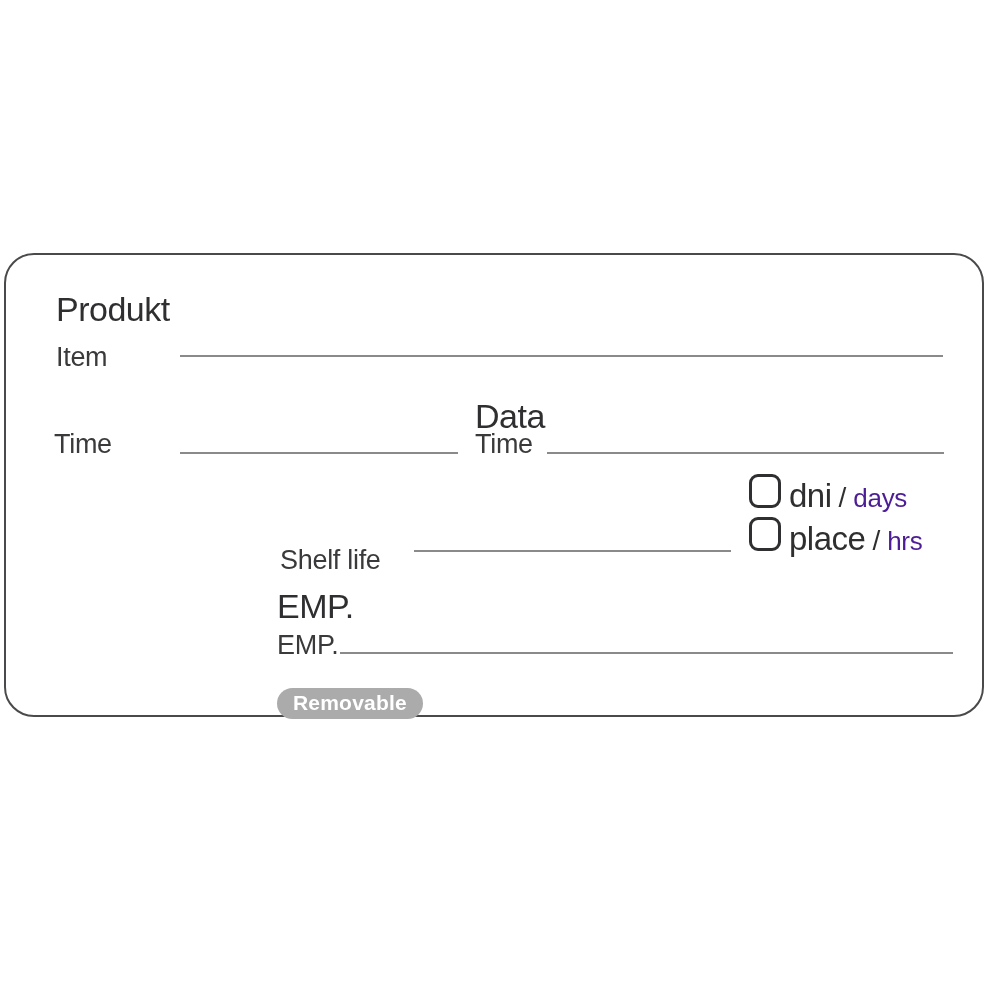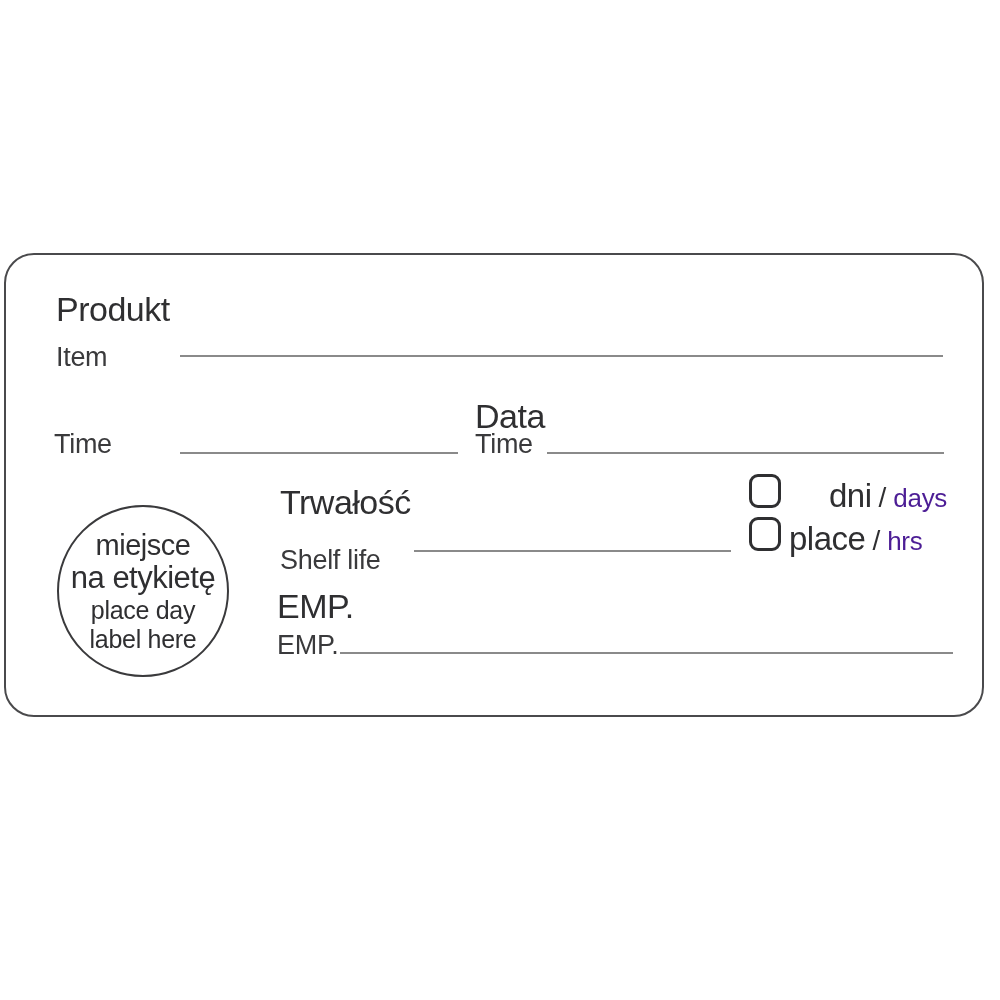--- a/index.html
+++ b/index.html
@@ -98,44 +98,38 @@
     <div class="abs en-label" style="left:50px; top:89px;">Item</div>
     <div class="abs write-line" style="left:174px; top:100px; width:763px;"></div>
 
     <div class="abs en-label" style="left:48px; top:176px;text-align:center;">Time</div>
     <div class="abs write-line" style="left:174px; top:197px; width:278px;"></div>
 
     <div class="abs pl-label" style="left:469px; top:144px;">Data</div>
     <div class="abs en-label" style="left:469px; top:176px;">Time</div>
     <div class="abs write-line" style="left:541px; top:197px; width:397px;"></div>
 
-    <div class="abs pl-label" style="left:274px; top:230px;">Trwałość</div>
     <div class="abs en-label" style="left:274px; top:273px;margin-top:19px;">Shelf life</div>
     <div class="abs write-line" style="left:408px; top:295px; width:317px;"></div>
 
     <div class="abs checkbox" style="left:743px; top:219px;"></div>
-    <div class="abs unit-row" style="left:823px; top:224px;">
+    <div class="abs unit-row" style="left:783px; top:224px;">
       <span class="unit-pl">dni</span>
       <span class="unit-sep">/</span>
       <span class="unit-en">days</span>
     </div>
 
     <div class="abs checkbox" style="left:743px; top:262px;"></div>
     <div class="abs unit-row" style="left:783px; top:267px;">
       <span class="unit-pl">place</span>
       <span class="unit-sep">/</span>
       <span class="unit-en">hrs</span>
     </div>
 
-    <div class="abs day-circle">
-      <div class="circle-pl-1">miejsce</div>
-      <div class="circle-pl-2">na etykietę</div>
-      <div class="circle-en">place day</div>
-      <div class="circle-en">label here</div>
-    </div>
 
     <div class="abs pl-label" style="left:271px; top:334px;">EMP.</div>
     <div class="abs en-label" style="left:271px; top:377px;">EMP.</div>
     <div class="abs write-line" style="left:334px; top:397px; width:613px;"></div>
 
+    <div class="abs badge">Removable</div>
 
   </div>
 </div>
 
 </body></html>

